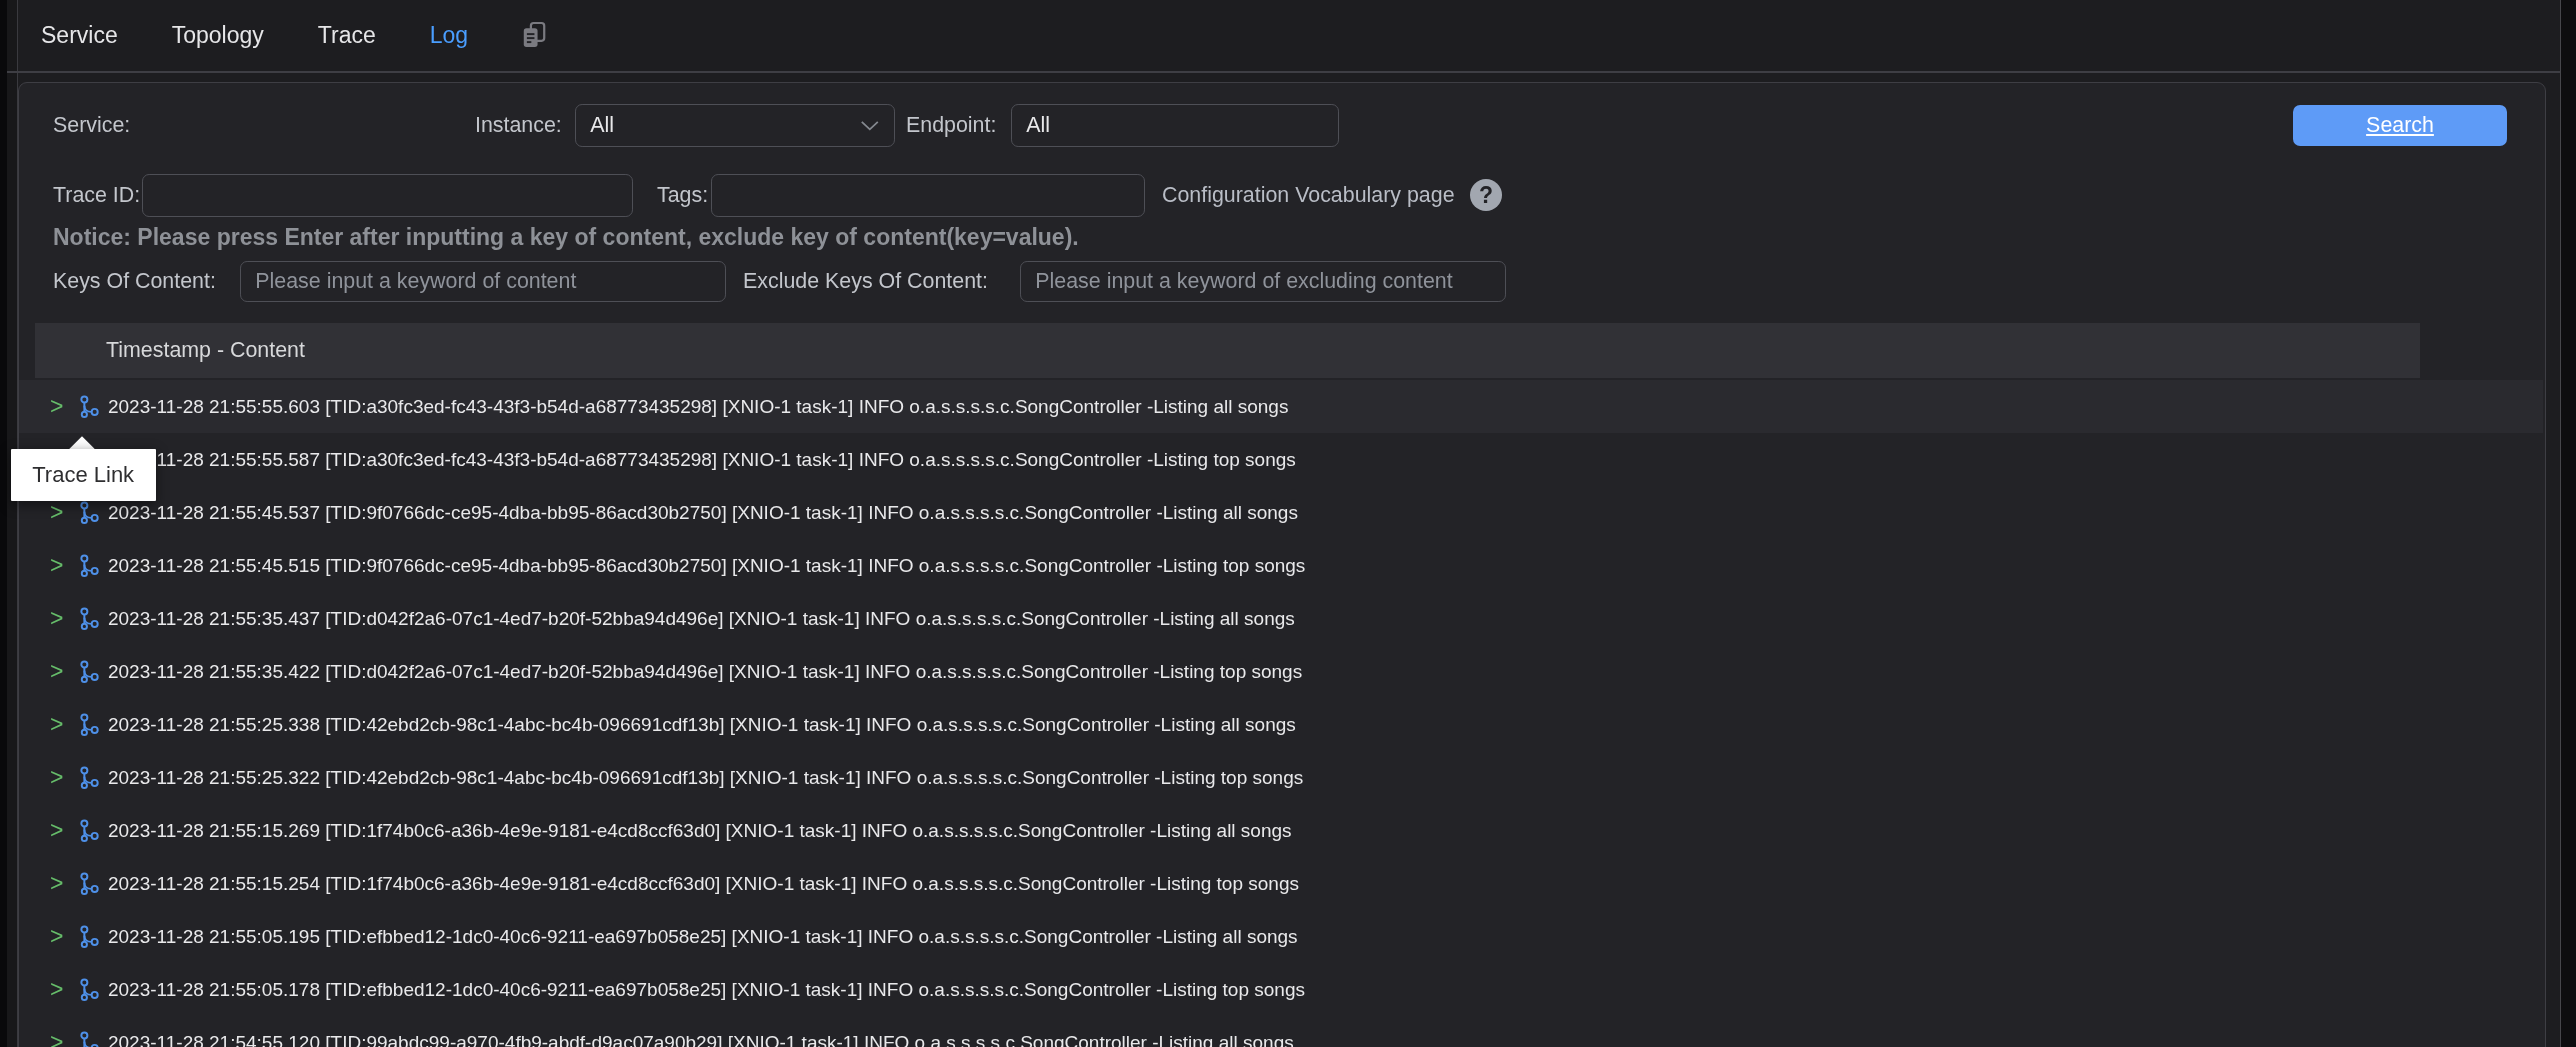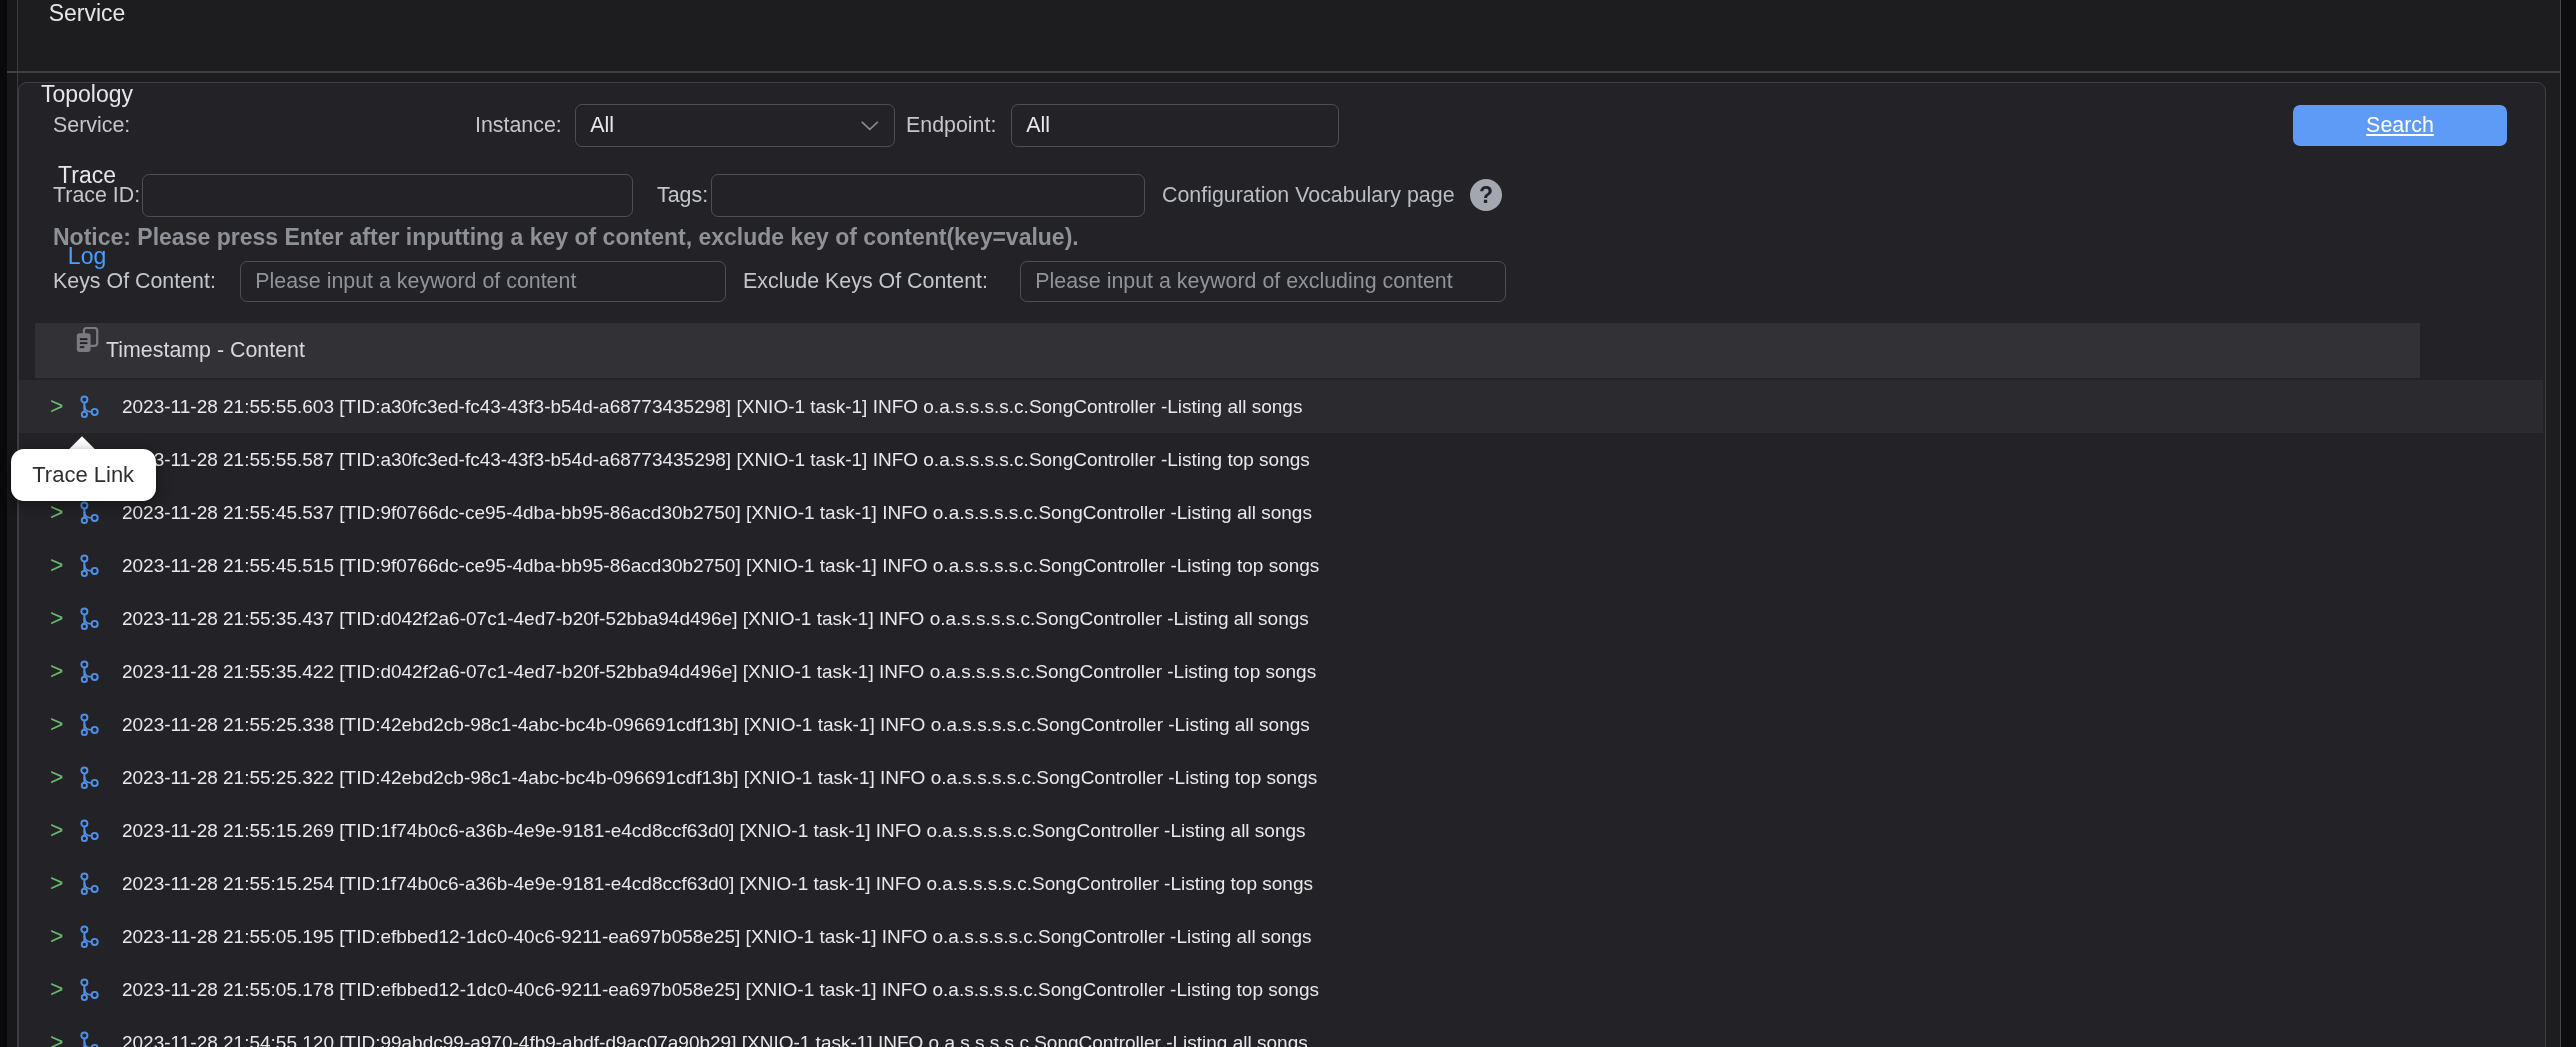--- a/index.html
+++ b/index.html
@@ -6,21 +6,21 @@
   #stage{position:relative;width:2576px;height:1048px;overflow:hidden;
          background:#09090b;font-family:"Liberation Sans","DejaVu Sans",sans-serif;
          -webkit-font-smoothing:antialiased;}
   
   .gutter-left{position:absolute;left:7.1px;top:0;width:9.8px;height:100%;background:#18181a;}
   .content-bg{position:absolute;left:17px;top:0;width:2543px;height:100%;
               background:#1d1d20;border-left:1.8px solid #3a3a3f;box-sizing:border-box;}
   .scrollbar{position:absolute;left:2560px;top:0;width:16px;height:100%;
              background:#0d0d0f;border-left:1.8px solid #46464b;box-sizing:border-box;}
   
-  .tabbar{position:absolute;left:41px;top:0;height:71px;display:flex;align-items:center;gap:54px;z-index:2;flex-direction:column;}
+  .tabbar{position:absolute;left:41px;top:0;height:71px;display:flex;align-items:center;gap:54px;z-index:2;}
   .tab{font-size:23px;color:#e6e6e8;cursor:pointer;}
   .tab.active{color:#4a9eff;}
   .tab-sep{position:absolute;left:7.1px;top:71px;width:2553px;height:1.8px;background:#3e3e44;}
   .copy-icon{display:inline-block;margin-top:1.8px;}
   
   .panel{position:absolute;left:18px;top:82px;width:2528px;height:1071px;
          background:#232327;border:1.8px solid #3e3e44;border-radius:9px;box-sizing:border-box;}
   .panel > *{position:absolute;}
   .flabel{font-size:21.4px;color:#c3c6cc;line-height:43px;white-space:nowrap;}
   .select,.tinput{box-sizing:border-box;height:43px;border:1.8px solid #4e4f56;border-radius:7.1px;
@@ -36,23 +36,23 @@
   .help-circle{width:32px;height:32px;border-radius:50%;background:#a2a7b0;color:#232327;
                font-size:23px;font-weight:bold;display:flex;align-items:center;justify-content:center;cursor:pointer;}
   .notice{font-size:23px;font-weight:bold;color:#8e9197;line-height:36px;white-space:nowrap;}
   
   .thead{background:#313136;color:#d7d8da;font-size:21.4px;line-height:55px;padding-left:71px;box-sizing:border-box;}
   .rows{left:0;top:297px;width:2524px;}
   .log-row{height:53px;display:flex;align-items:center;padding-left:31px;box-sizing:border-box;white-space:nowrap;}
   .log-row.hover{background:#2a2a2f;}
   .expand{color:#66bd6a;font-size:23px;width:19.6px;cursor:pointer;}
   .trace-icon{margin-left:9px;cursor:pointer;flex:0 0 auto;}
-  .row-text{margin-left:22px;color:#e9e9eb;font-size:19px;}
-  
-  .tooltip{position:absolute;left:10.7px;top:449px;width:145px;height:52px;background:#ffffff;border-radius:13px;
+  .row-text{margin-left:8px;color:#e9e9eb;font-size:19px;}
+  
+  .tooltip{position:absolute;left:10.7px;top:449px;width:145px;height:52px;background:#ffffff;border-radius:1px;
            box-shadow:0 3.6px 12.5px rgba(0,0,0,.45);z-index:50;display:flex;align-items:center;justify-content:center;}
   .tooltip-text{color:#2e2e30;font-size:22px;}
   .tooltip-arrow{position:absolute;left:73px;top:440px;width:18px;height:18px;background:#ffffff;
                  transform:rotate(45deg);z-index:49;}
 </style>
 </head>
 <body>
 
 <div id="stage">
   <div class="gutter-left"></div>

